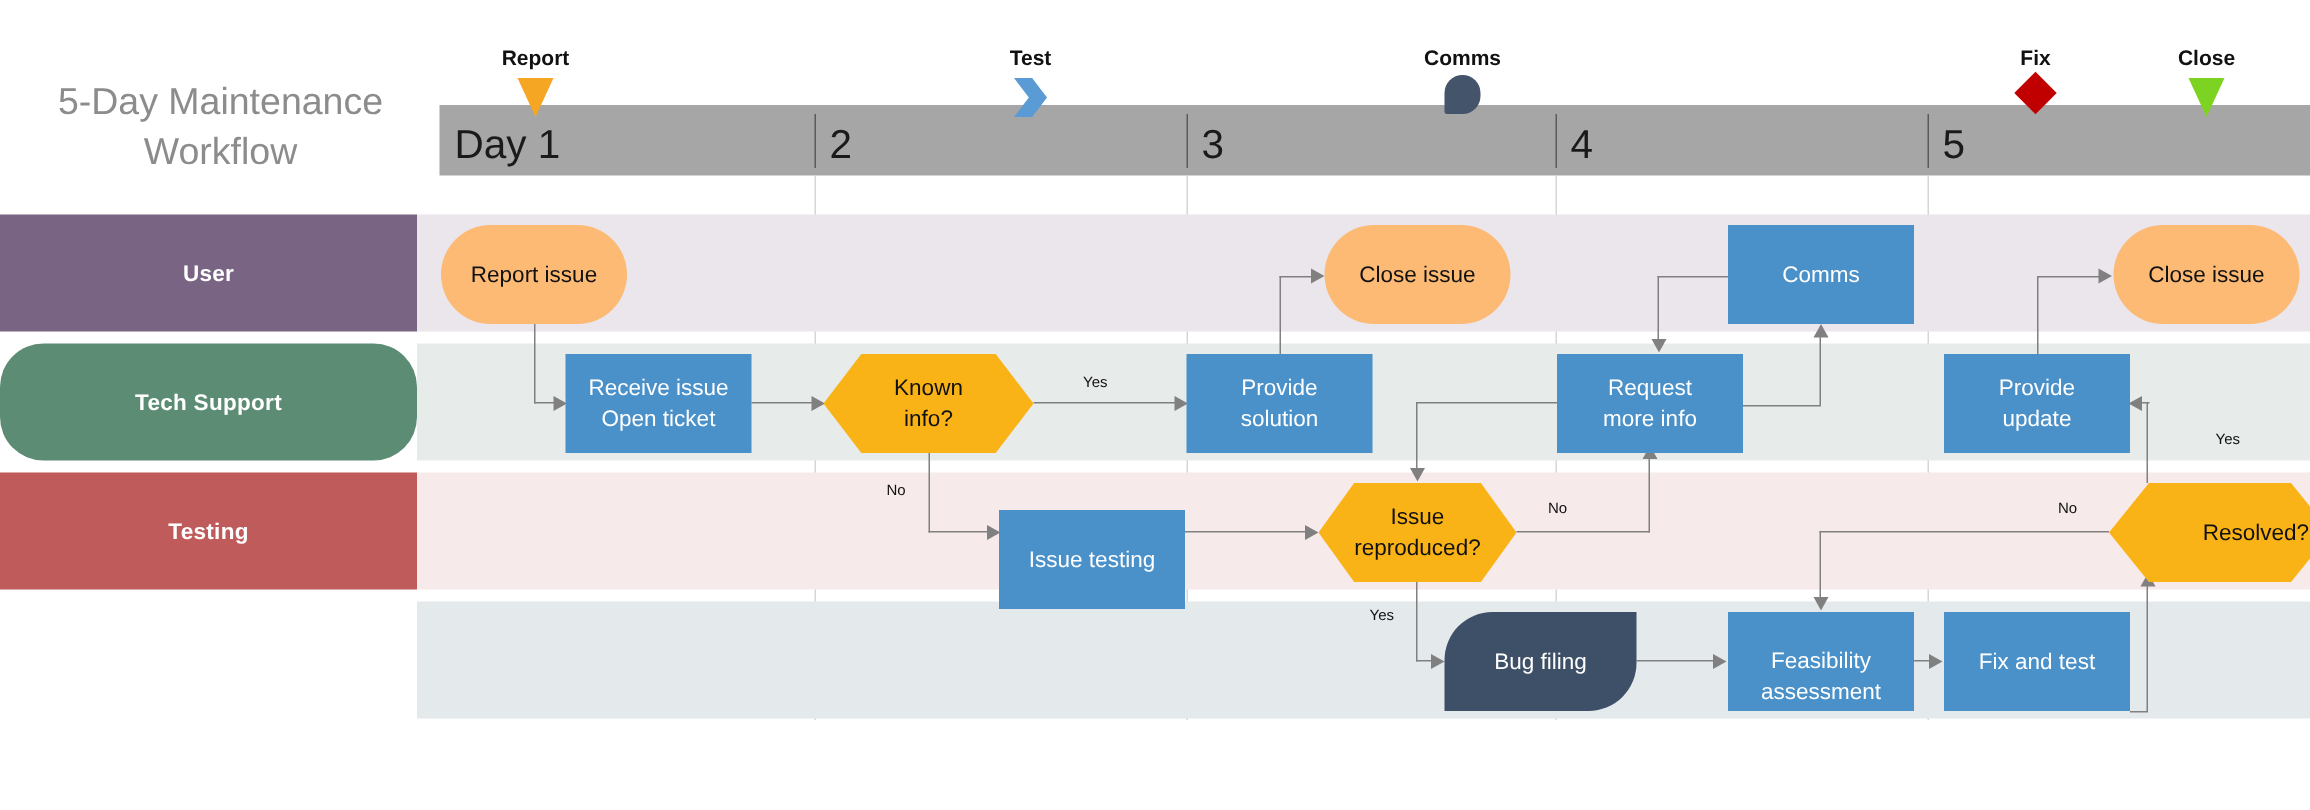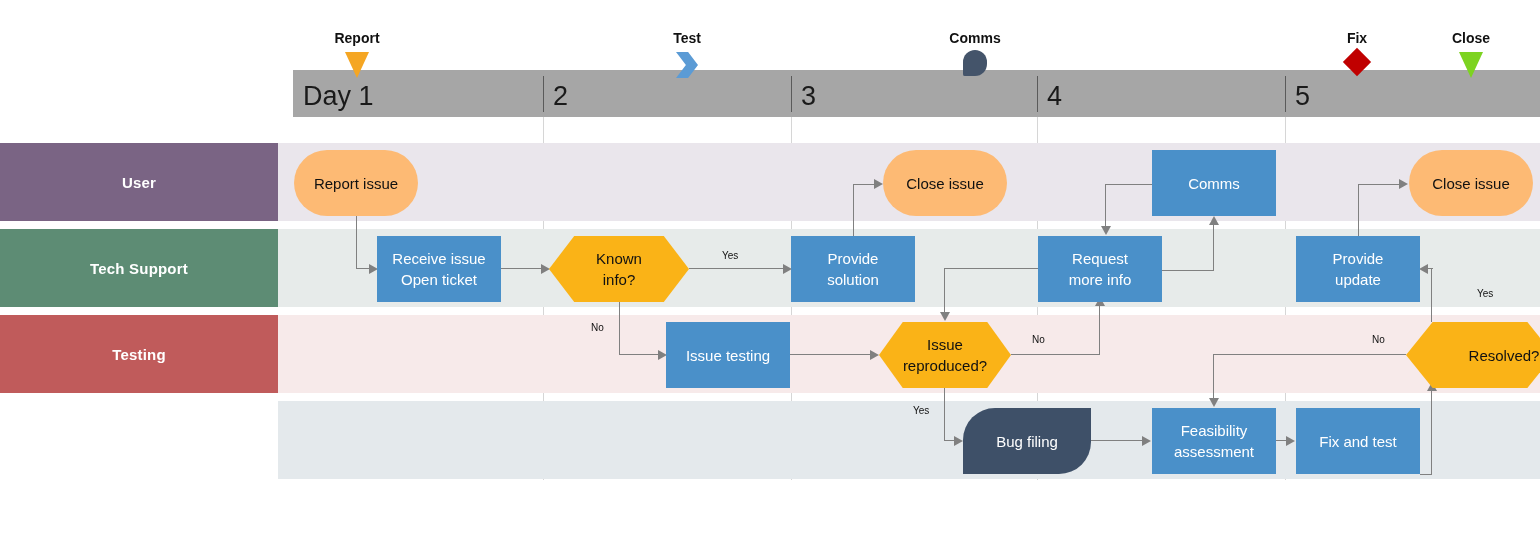--- a/index.html
+++ b/index.html
@@ -61,20 +61,21 @@
       border-top:9px solid #808080;}
   .au{border-left:5px solid transparent;border-right:5px solid transparent;
       border-bottom:9px solid #808080;}
   .edge-label{position:absolute;font-size:10px;color:#111;}
 </style>
 </head>
 <body>
 
 <div id="root">
 
+  <div class="title">5-Day Maintenance Workflow</div>
 
   <div class="timeline"></div>
   <div id="day-labels">
       <div class="day-label" style="left: 303px;">Day 1</div>
       <div class="day-label" style="left: 553px;">2</div>
       <div class="day-label" style="left: 801px;">3</div>
       <div class="day-label" style="left: 1047px;">4</div>
       <div class="day-label" style="left: 1295px;">5</div>
     </div>
   <div id="day-divs">
@@ -104,21 +105,21 @@
 
   <div id="lanes">
       <div class="lane" style="top: 143px; width: 1540px;">
         <div class="lane-body" style="background: rgb(234, 230, 236);"></div>
         <div class="lane-head" style="background: rgb(122, 100, 132);">
           <span>User</span>
         </div>
       </div>
       <div class="lane" style="top: 229px; width: 1540px;">
         <div class="lane-body" style="background: rgb(231, 235, 234);"></div>
-        <div class="lane-head" style="background: rgb(93, 140, 116);">
+        <div class="lane-head" style="background: rgb(93, 140, 116); border-radius: 29px;">
           <span>Tech Support</span>
         </div>
       </div>
       <div class="lane" style="top: 315px; width: 1540px;">
         <div class="lane-body" style="background: rgb(247, 234, 234);"></div>
         <div class="lane-head" style="background: rgb(192, 91, 91);">
           <span>Testing</span>
         </div>
       </div>
       <div class="lane" style="top: 401px; width: 1540px;">
@@ -218,34 +219,34 @@
 solution</span>
       </div>
       <div class="node n-rect" style="left: 1038px; top: 236px; width: 124px; height: 66px;">
         <span style="white-space: pre-line;">Request
 more info</span>
       </div>
       <div class="node n-rect" style="left: 1296px; top: 236px; width: 124px; height: 66px;">
         <span style="white-space: pre-line;">Provide
 update</span>
       </div>
-      <div class="node n-rect" style="left: 666px; top: 322px; width: 124px; height: 66px;">
+      <div class="node n-rect" style="left: 666px; top: 340px; width: 124px; height: 66px;">
         <span style="white-space: pre-line;">Issue testing</span>
       </div>
       <div class="node n-hex" style="left: 879px; top: 322px; width: 132px; height: 66px;">
         <span style="white-space: pre-line;">Issue
 reproduced?</span>
       </div>
       <div class="node n-hex" style="left: 1406px; top: 322px; width: 148px; height: 66px;">
         <span style="white-space: pre-line; margin-left: 48px;">Resolved?</span>
       </div>
       <div class="node n-doc" style="left: 963px; top: 408px; width: 128px; height: 66px;">
         <span style="white-space: pre-line;">Bug filing</span>
       </div>
-      <div class="node n-rect" style="left: 1152px; top: 408px; width: 124px; height: 66px;">
+      <div class="node n-rect" style="left: 1152px; top: 408px; width: 124px; height: 66px; align-items: flex-end;">
         <span style="white-space: pre-line;">Feasibility
 assessment</span>
       </div>
       <div class="node n-rect" style="left: 1296px; top: 408px; width: 124px; height: 66px;">
         <span style="white-space: pre-line;">Fix and test</span>
       </div>
     </div>
   <div id="edge-labels">
       <div class="edge-label" style="left: 722px; top: 250px;">Yes</div>
       <div class="edge-label" style="left: 591px; top: 322px;">No</div>

